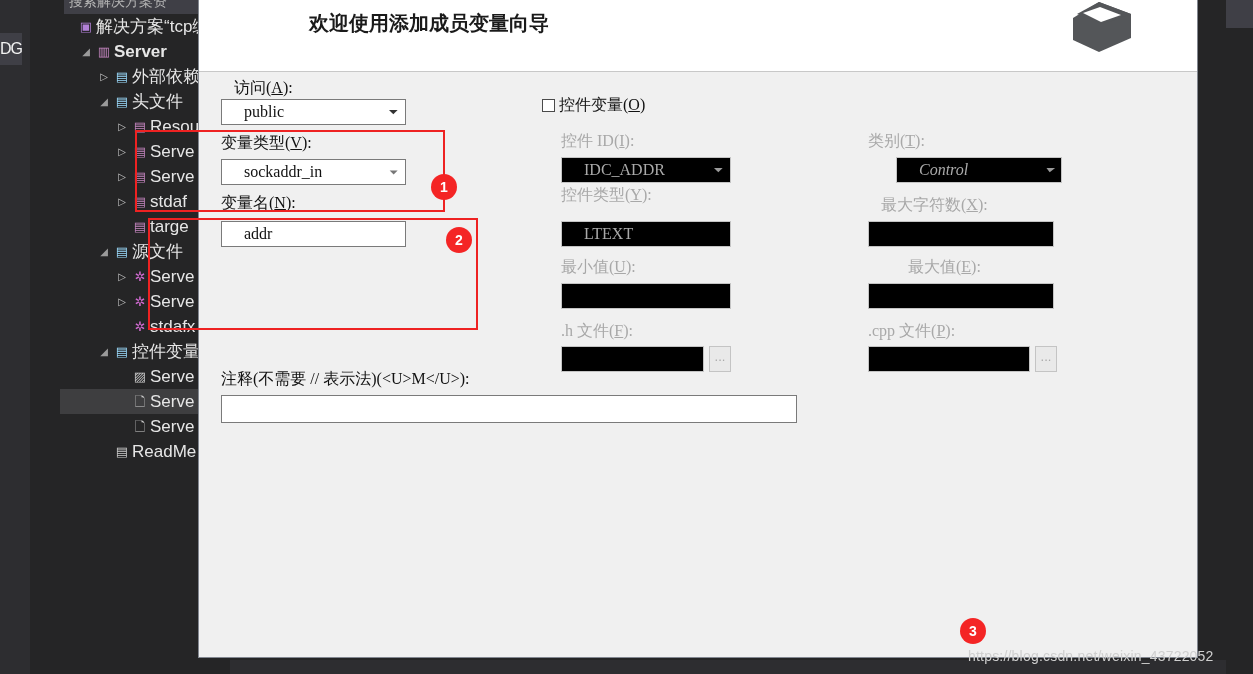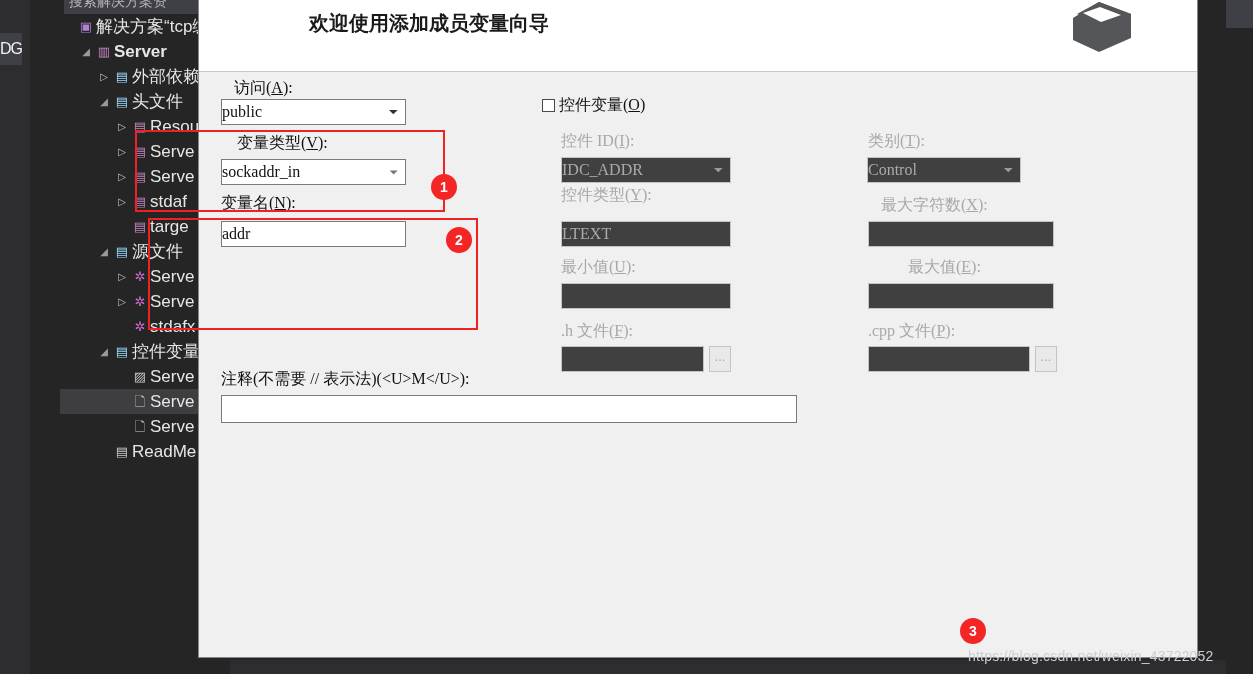--- a/index.html
+++ b/index.html
@@ -141,28 +141,28 @@
   .fld-label.dim { color: #a8a8a8; }
   .fld-label u { text-decoration: underline; }
 
   .ctl {
     position: absolute;
     background: #ffffff;
     border: 1px solid #7a7a7a;
     font-family: "Liberation Serif", serif;
     font-size: 16px;
     color: #111;
-    padding: 1px 0;
+    padding: 1px 22px;
     height: 26px;
     line-height: 22px;
     white-space: nowrap;
     overflow: hidden;
   }
   .ctl.disabled {
-    background: #404040;
+    background: #000000;
     border: 1px solid #c4c4c4;
     color: #aaaaaa;
   }
   .ctl .caret {
     position: absolute; right: 7px; top: 50%;
     transform: translateY(-50%);
     font-size: 12px; color: #333;
   }
   .ctl.disabled .caret { color: #9b9b9b; }
   .ctl.combo-light .caret { color: #777; font-size: 11px; }
@@ -359,21 +359,21 @@
     <div class="dlg-body">
 
       <div class="fld-label" style="left:22px; top:5px;margin-left:13px;">
         <span>访问(</span><u>A</u><span>):</span>
       </div>
       <div class="ctl" style="left:22px; top:26px; width:185px;">
         <span>public</span>
         <span class="caret">⏷</span>
       </div>
 
-      <div class="fld-label" style="left:38px; top:60px;font-family:Liberation Serif, serif;">
+      <div class="fld-label" style="left:22px; top:60px;font-family:Liberation Serif, serif;">
         <span>变量类型(</span><u>V</u><span>):</span>
       </div>
       <div class="ctl combo-light" style="left:22px; top:86px; width:185px;">
         <span>sockaddr_in</span>
         <span class="caret">⏷</span>
       </div>
 
       <div class="fld-label" style="left:22px; top:120px;">
         <span>变量名(</span><u>N</u><span>):</span>
       </div>
@@ -416,21 +416,21 @@
       <div class="ctl disabled" style="left:362px; top:273px; width:143px;">
         <span></span>
       </div>
       <div class="browse-btn" style="left:510px; top:273px;">
         <span>...</span>
       </div>
 
       <div class="fld-label dim" style="left:669px; top:58px;">
         <span>类别(</span><u>T</u><span>):</span>
       </div>
-      <div class="ctl disabled" style="left:668px; top:84px; width:154px;">
+      <div class="ctl disabled" style="left:697px; top:84px; width:166px;font-style:italic;">
         <span>Control</span>
         <span class="caret">⏷</span>
       </div>
 
       <div class="fld-label dim" style="left:669px; top:122px;margin-left:13px;">
         <span>最大字符数(</span><u>X</u><span>):</span>
       </div>
       <div class="ctl disabled" style="left:669px; top:148px; width:186px;">
         <span></span>
       </div>

